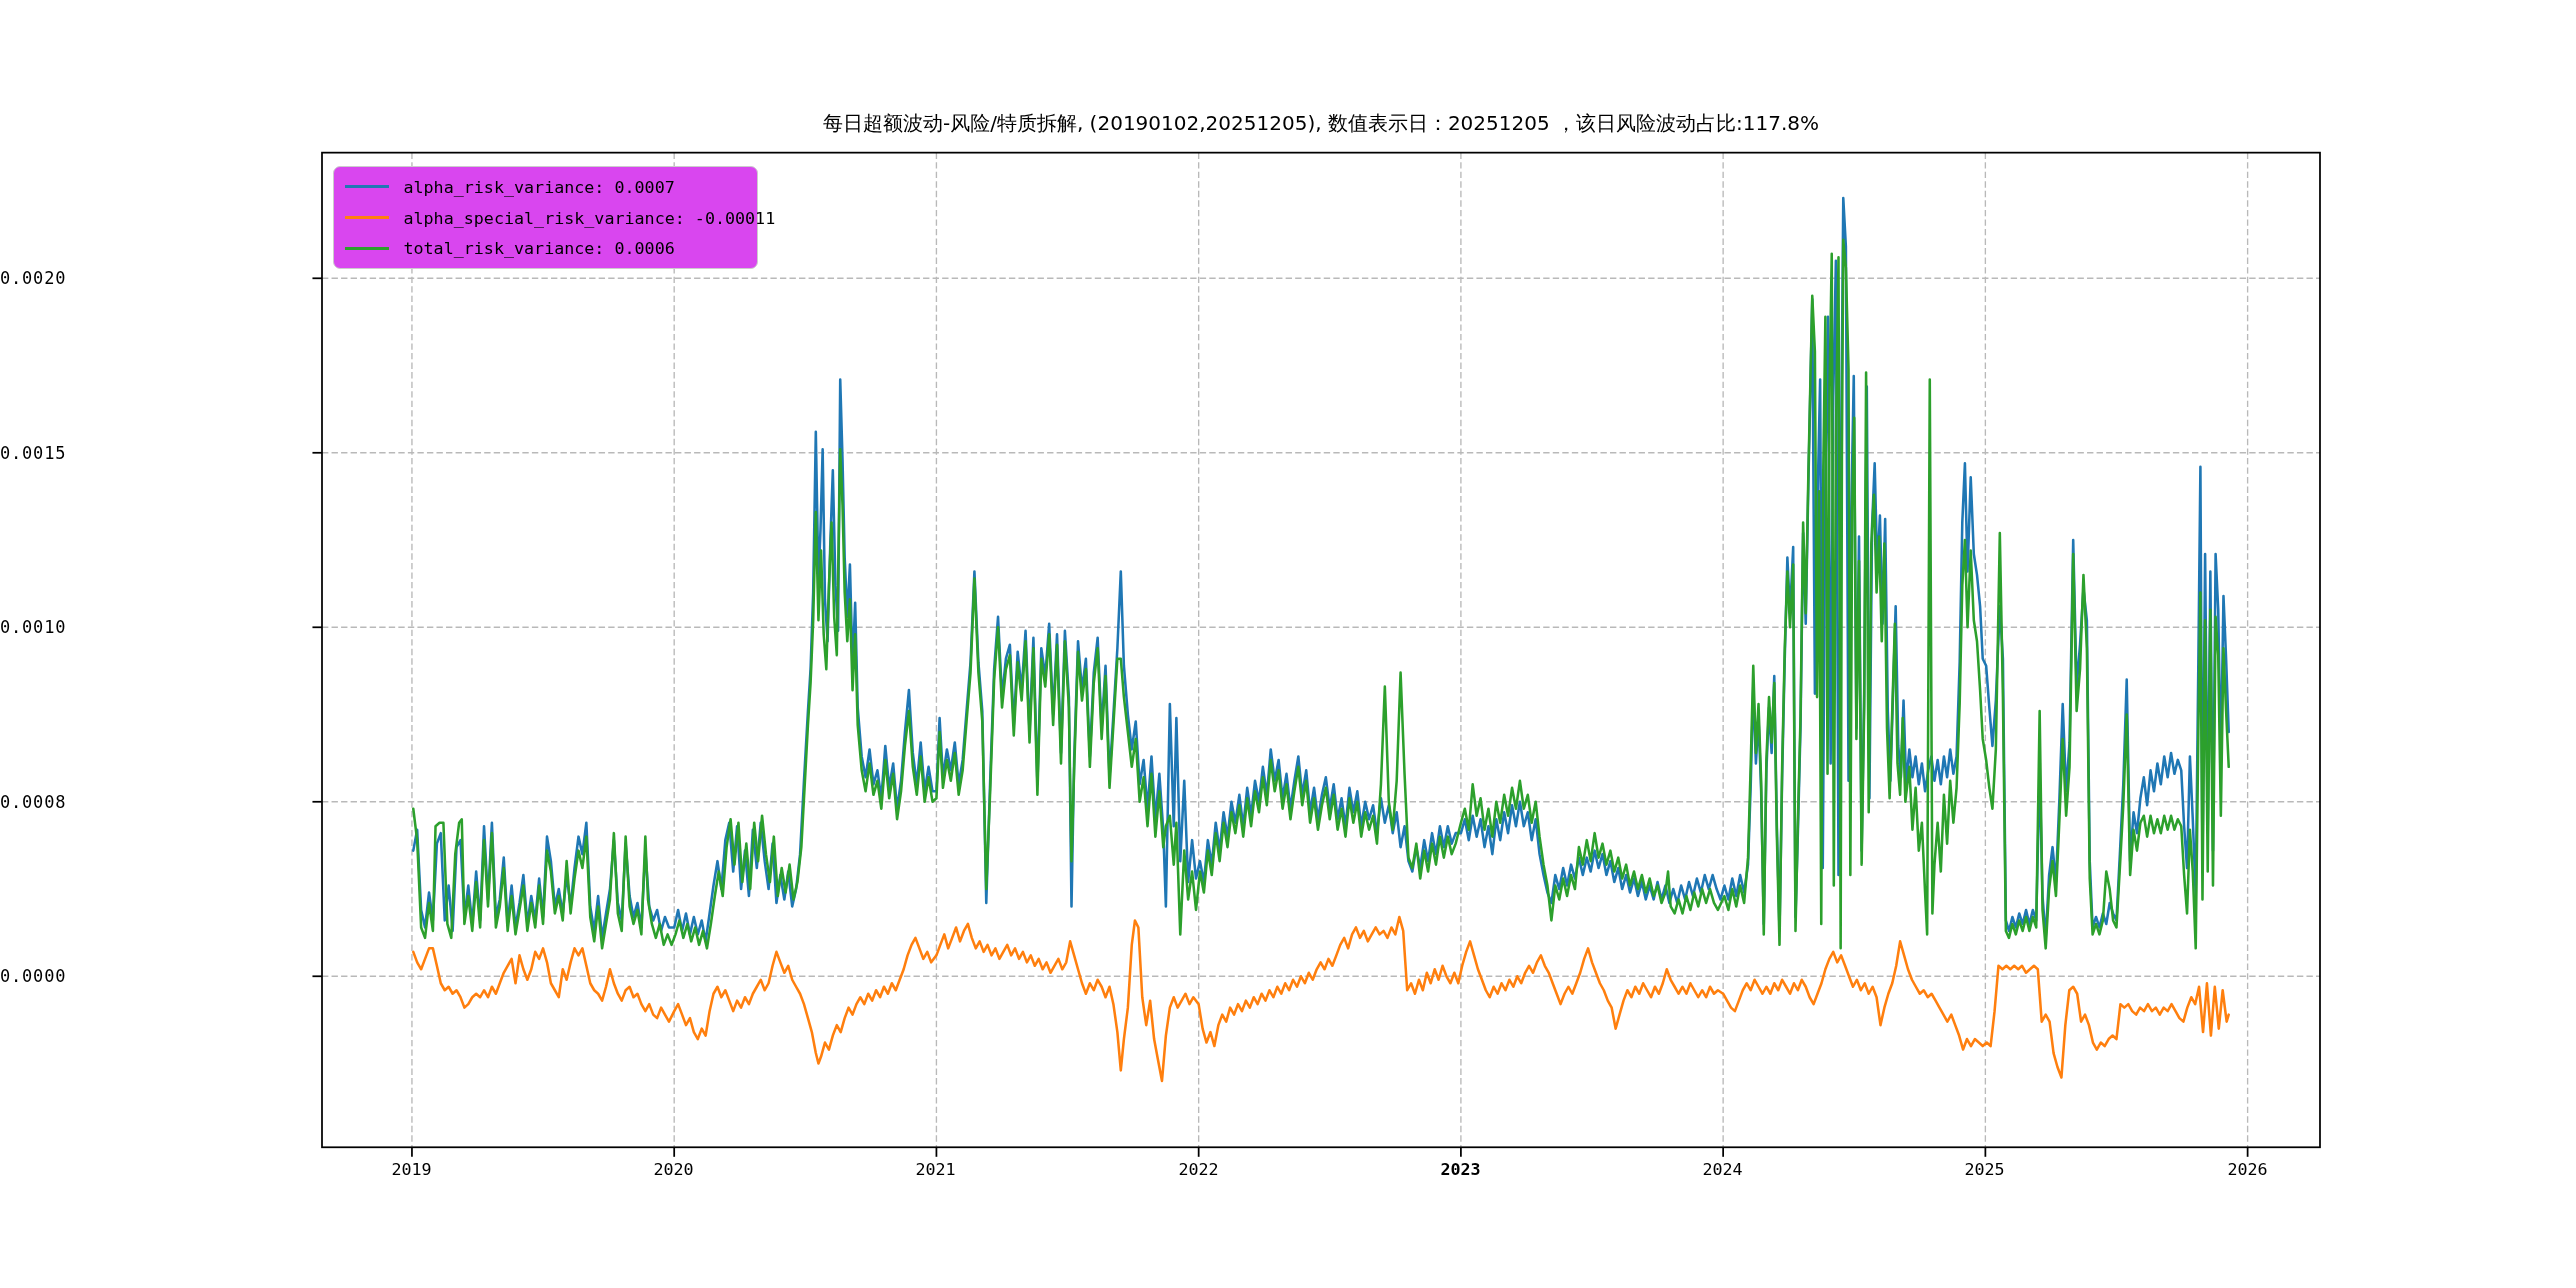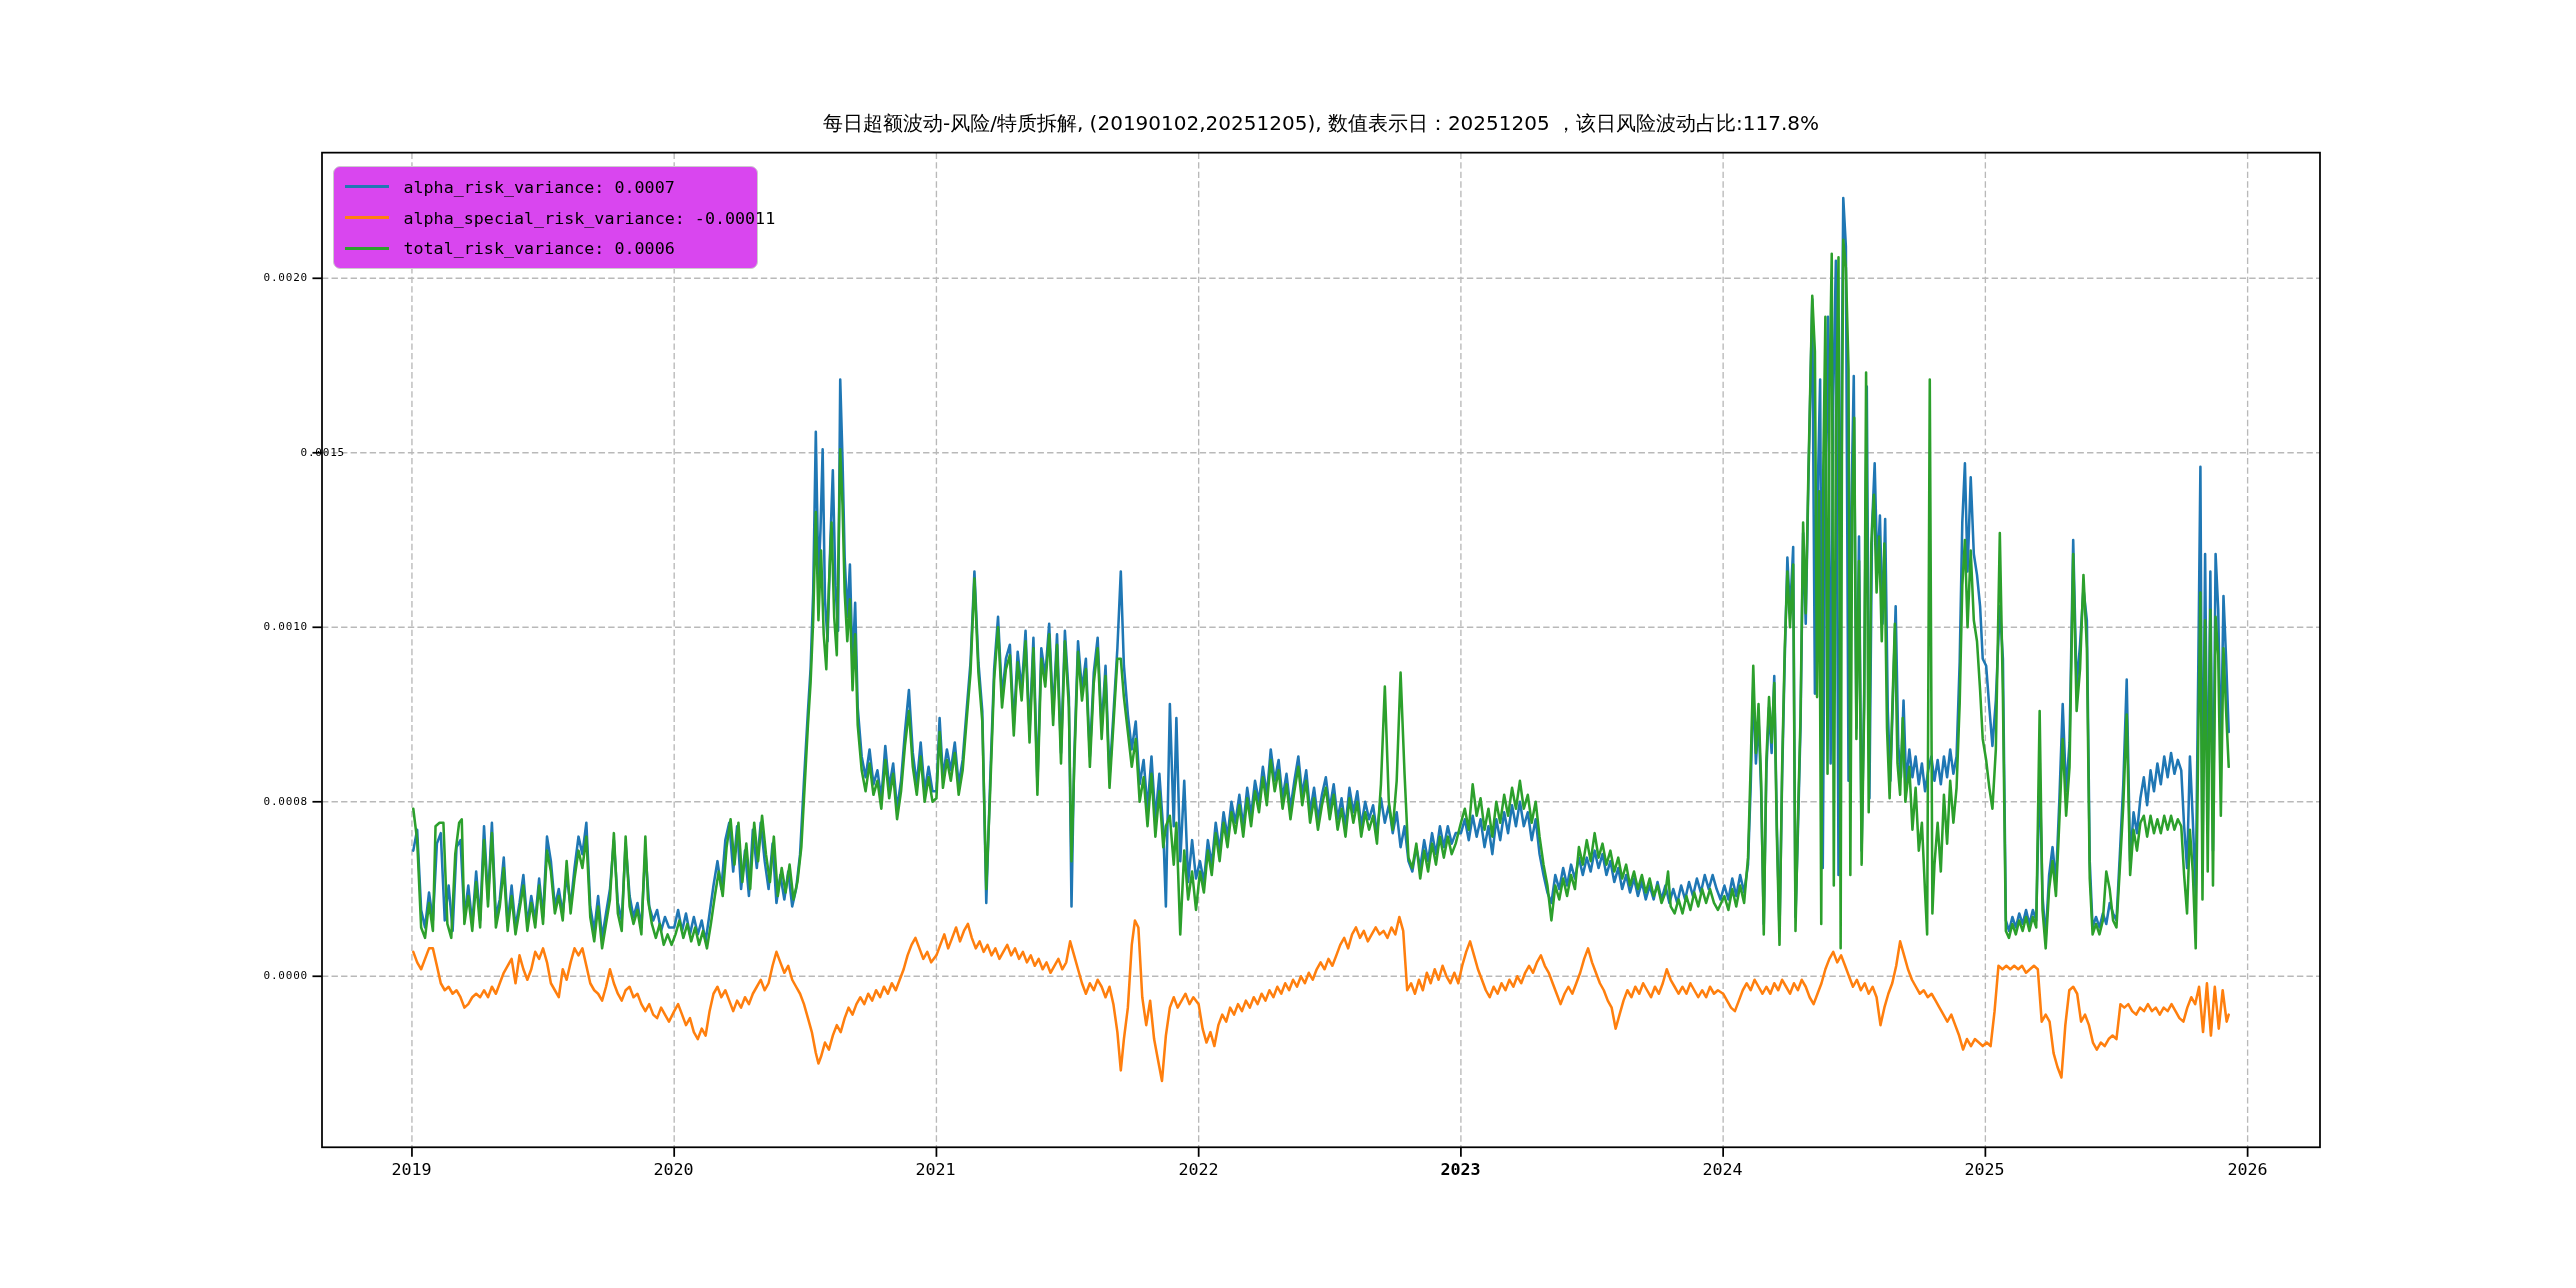--- a/index.html
+++ b/index.html
@@ -1,21 +1,21 @@
 <!DOCTYPE html>
 <html style="font-size:12.7px"><head>
 <meta charset="utf-8">
 <style>
   html,body{margin:0;padding:0;background:#fff;}
   .fig{position:relative;width:2576px;height:1276px;background:#ffffff;overflow:hidden;
        font-family:"DejaVu Sans",sans-serif;color:#000;}
   #plot{position:absolute;left:0;top:0;width:2576px;height:1288px;}
   .title{position:absolute;left:322px;top:110px;width:1998px;text-align:center;
          font-size:20px;font-family:"DejaVu Sans",sans-serif;white-space:nowrap;}
-  .ytick{position:absolute;left:0;width:308px;text-align:right;font-size:11px;
+  .ytick{position:absolute;left:0;width:308px;text-align:left;font-size:17px;
          font-family:"DejaVu Sans Mono",monospace;letter-spacing:0.8px;line-height:22px;}
   .xtick{position:absolute;top:1158px;width:95px;margin-left:-48px;text-align:center;
          font-size:16.7px;font-family:"DejaVu Sans Mono",monospace;line-height:22px;}
   .legend{position:absolute;left:333px;top:166px;width:425px;height:103px;
           background:#d946ef;border:1.4px solid #cccccc;border-radius:7.2px;
           box-sizing:border-box;display:flex;flex-direction:column;justify-content:space-evenly;
           padding:3.2px 8px;z-index:5;}
   .lrow{display:flex;align-items:center;height:29px;}
   .lswatch{display:inline-block;width:44px;height:2.5px;margin-left:3.2px;margin-right:14.3px;flex:0 0 auto;}
   .llabel{font-size:16.7px;font-family:"DejaVu Sans Mono",monospace;white-space:nowrap;}
@@ -52,21 +52,21 @@
       <line x1="1177.7994487465648" y1="1443" x2="1177.7994487465648" y2="1455" stroke="#000" stroke-width="2.2"></line>
       <line x1="1507.6327602047552" y1="1443" x2="1507.6327602047552" y2="1455" stroke="#000" stroke-width="2.2"></line>
       <line x1="1837.4660716629458" y1="1443" x2="1837.4660716629458" y2="1455" stroke="#000" stroke-width="2.2"></line>
       <line x1="2167.299383121136" y1="1443" x2="2167.299383121136" y2="1455" stroke="#000" stroke-width="2.2"></line>
       <line x1="2497.1326945793267" y1="1443" x2="2497.1326945793267" y2="1455" stroke="#000" stroke-width="2.2"></line>
       <line x1="2826.966006037517" y1="1443" x2="2826.966006037517" y2="1455" stroke="#000" stroke-width="2.2"></line>
     </svg>
   <div class="title">每日超额波动-风险/特质拆解, (20190102,20251205),  数值表示日：20251205 ，该日风险波动占比:117.8%</div>
 
   <div class="ytick" style="top: 267px;">0.0020</div>
-  <div class="ytick" style="top: 442px; padding-left: 37px;">0.0015</div>
+  <div class="ytick" style="top: 442px;">0.0015</div>
   <div class="ytick" style="top: 616px;">0.0010</div>
   <div class="ytick" style="top: 791px;">0.0008</div>
   <div class="ytick" style="top: 965px;">0.0000</div>
 
   <div class="xtick" style="left: 412px;">2019</div>
   <div class="xtick" style="left: 674px;">2020</div>
   <div class="xtick" style="left: 936px;">2021</div>
   <div class="xtick" style="left: 1199px;">2022</div>
   <div class="xtick" style="left: 1461px; font-weight: bold;">2023</div>
   <div class="xtick" style="left: 1723px;">2024</div>

